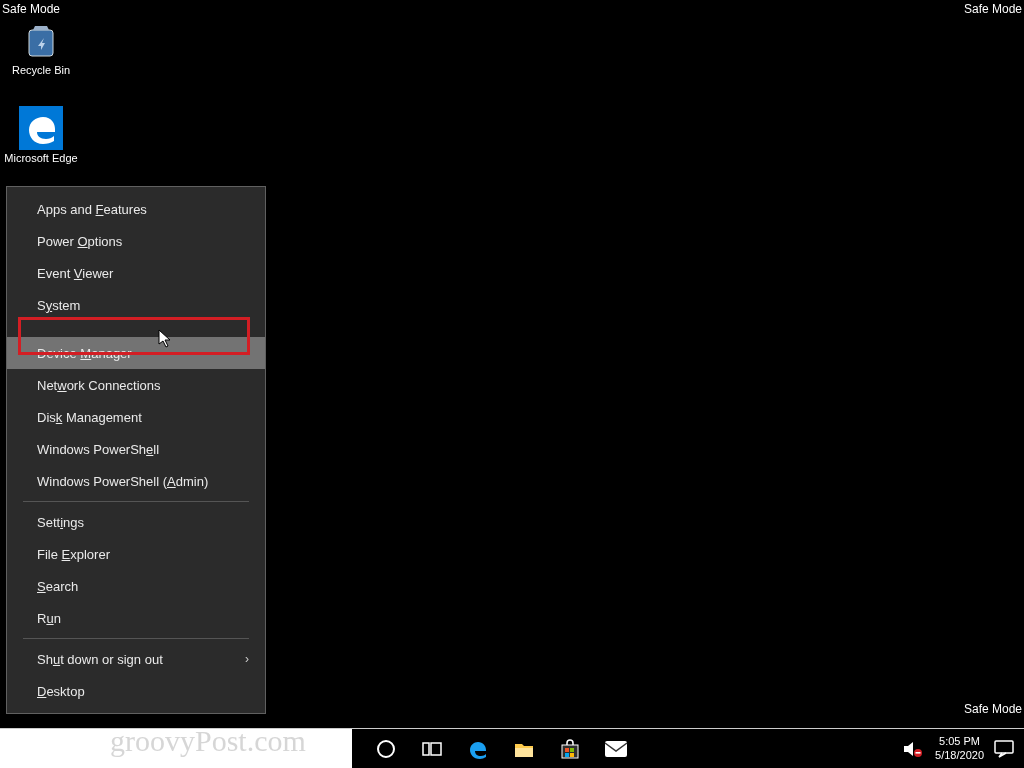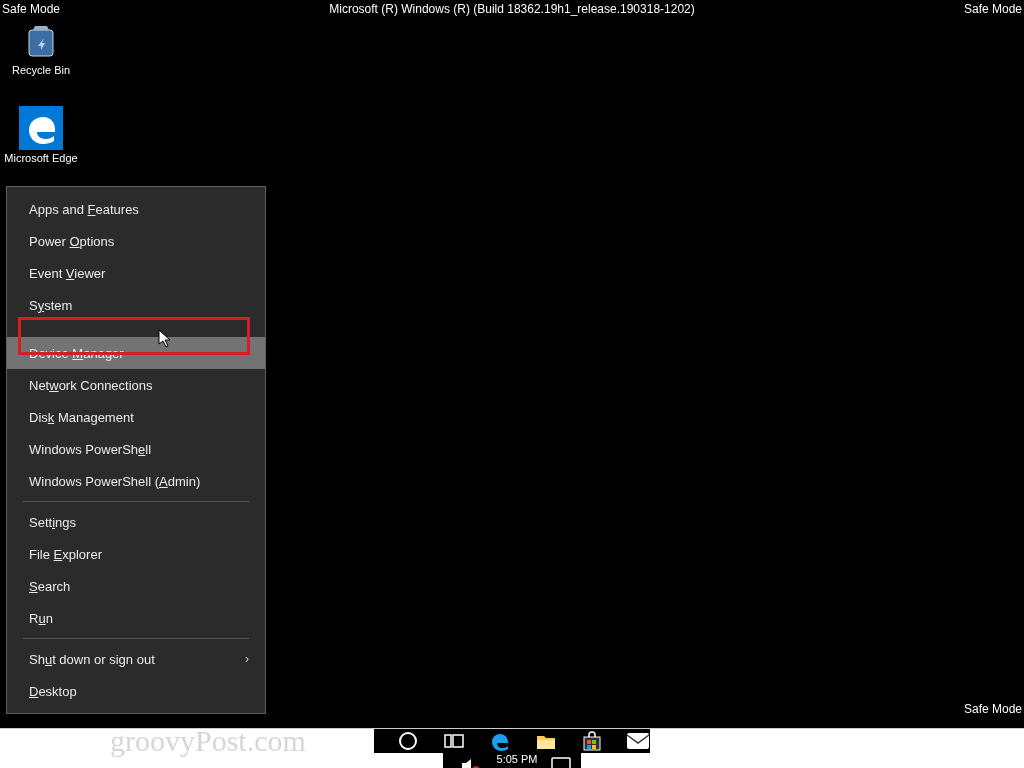--- a/index.html
+++ b/index.html
@@ -52,21 +52,21 @@
     top: 186px;
     width: 260px;
     background: #2b2b2b;
     border: 1px solid #606060;
     box-shadow: 2px 2px 8px rgba(0,0,0,0.6);
     padding: 6px 0 6px 0;
   }
   .winx-menu .item {
     height: 32px;
     display: flex; align-items: center;
-    padding: 0 18px 0 22px;
+    padding: 0 18px 0 30px;
     font-size: 13px;
     color: #eaeaea;
     position: relative;
     cursor: default;
   }
   .winx-menu .item.hovered { background: #737373; margin-top: 16px; }
   .winx-menu .sep {
     height: 1px; background: #555; margin: 4px 16px;
   }
   .winx-menu .submenu-arrow {
@@ -86,21 +86,20 @@
   }
 
   .taskbar {
     position: absolute;
     left: 0; right: 0; bottom: 0;
     height: 40px;
     background: #fff;
     border-top: 1px solid #ccc;
     display: flex;
     align-items: center;
-    flex-direction: column;
   }
   .taskbar .tb-left { width: 352px; height:100%; background:#fff; }
   .taskbar .tb-icons {
     display:flex; align-items:center; gap: 22px;
     padding-left: 22px;
     height:100%;
     background:#000; flex:1;
   }
   .tb-icon { width:24px; height:24px; display:flex; align-items:center; justify-content:center; }
 
@@ -117,21 +116,20 @@
     font-family: Georgia, 'Times New Roman', serif;
     font-size: 30px; color: rgba(180,180,180,0.55);
     z-index: 200;
   }
 </style>
 </head>
 <body>
 
 <div class="safe-top">
   <div>Safe Mode</div>
-  <div class="center">Microsoft (R) Windows (R) (Build 18362.19h1_release.190318-1202)</div>
   <div>Safe Mode</div>
 </div>
 <div class="safe-bottom-right">Safe Mode</div>
 
 <div class="desktop-icon recycle">
   <div class="icon-box">
     <svg width="40" height="40" viewBox="0 0 40 40">
       <rect x="8" y="10" width="24" height="26" rx="3" fill="#3a6ea5" stroke="#cfd8dc"></rect>
       <path d="M14 6h12l2 4H12z" fill="#9bb0c9"></path>
       <path d="M20 30 l4 -7 h-3 l2 -5 -6 8 h3 z" fill="#bcd2ea"></path>

